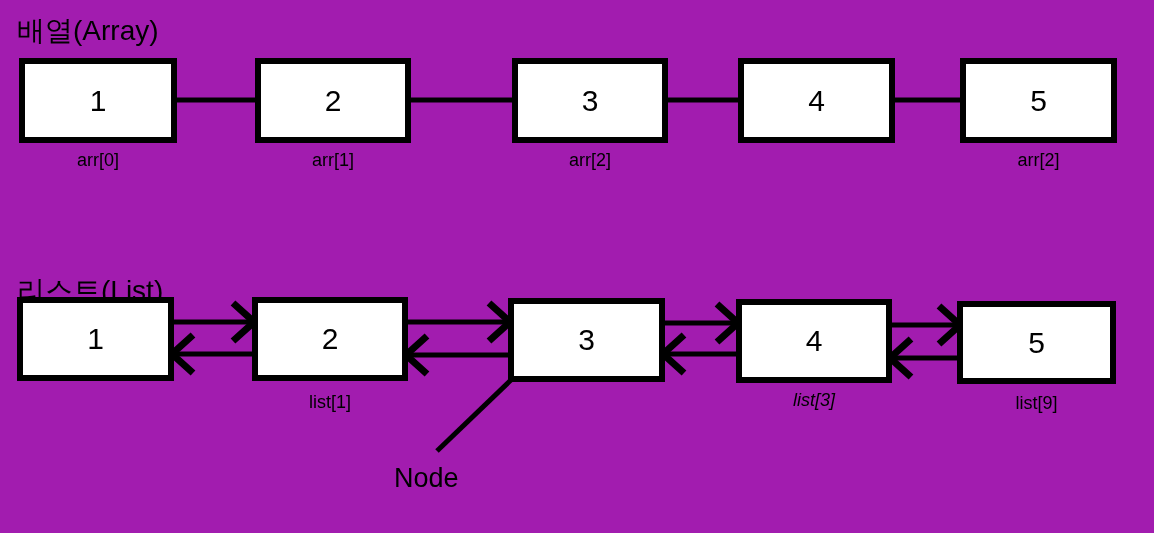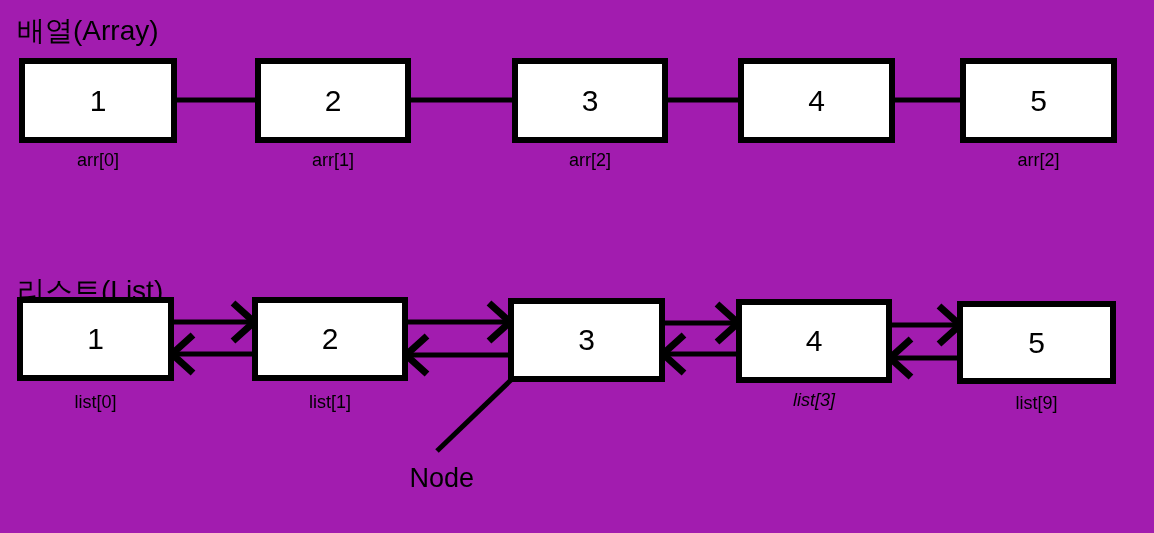--- a/index.html
+++ b/index.html
@@ -43,21 +43,21 @@
     position: absolute;
     font-size: 18px;
     color: #000000;
     text-align: center;
     white-space: nowrap;
   }
   .node-label {
     position: absolute;
     font-size: 27px;
     color: #000000;
-    text-align: right;
+    text-align: left;
     white-space: nowrap;
   }
   svg line, svg path { stroke: #000000; fill: none; }
   .conn { stroke-width: 5; }
   .arrow-line { stroke-width: 5; }
   .arrow-head { stroke-width: 7; stroke-linecap: butt; stroke-linejoin: miter; }
   .pointer { stroke-width: 5; }
 </style>
 </head>
 <body>
@@ -144,20 +144,19 @@
   <div class="nbox" style="left:508px; top:298px; width:157px; height:84px;">
     <span class="nval">3</span>
   </div>
   <div class="nbox" style="left:736px; top:299px; width:156px; height:84px;">
     <span class="nval">4</span>
   </div>
   <div class="nbox" style="left:957px; top:301px; width:159px; height:83px;">
     <span class="nval">5</span>
   </div>
 
-  <div class="idx-label" style="left:17px; top:392px; width:157px;">list[0]</div>
   <div class="idx-label" style="left:252px; top:392px; width:156px;">list[1]</div>
   <div class="idx-label" style="left:736px; top:390px; width:156px;font-style:italic;">list[3]</div>
   <div class="idx-label" style="left:957px; top:393px; width:159px;">list[9]</div>
 
   <div class="node-label" style="left:394px; top:463px; width:80px;">Node</div>
 
 </div>
 
 </body></html>

